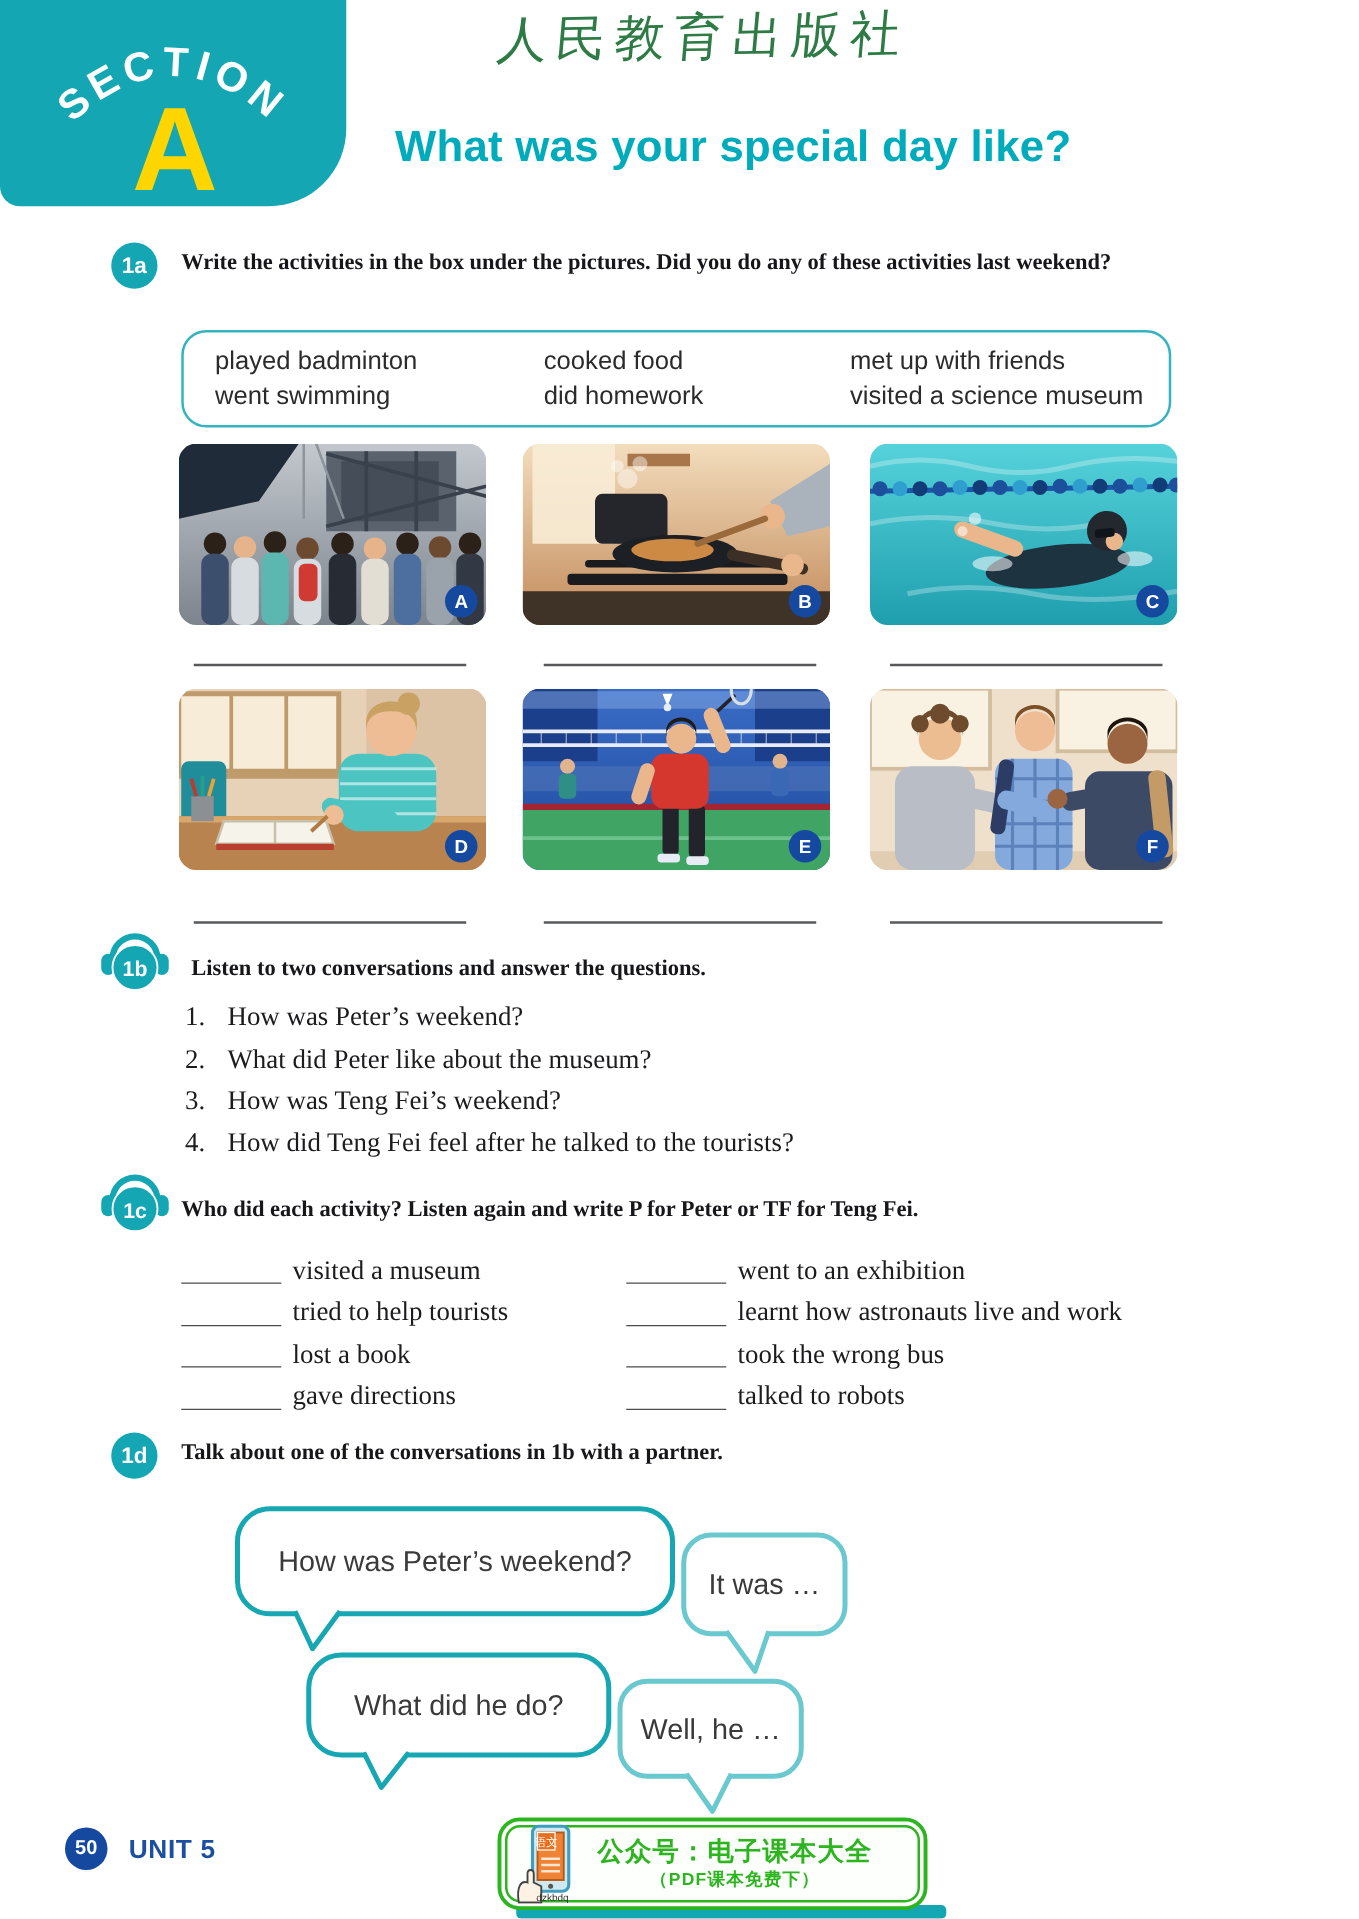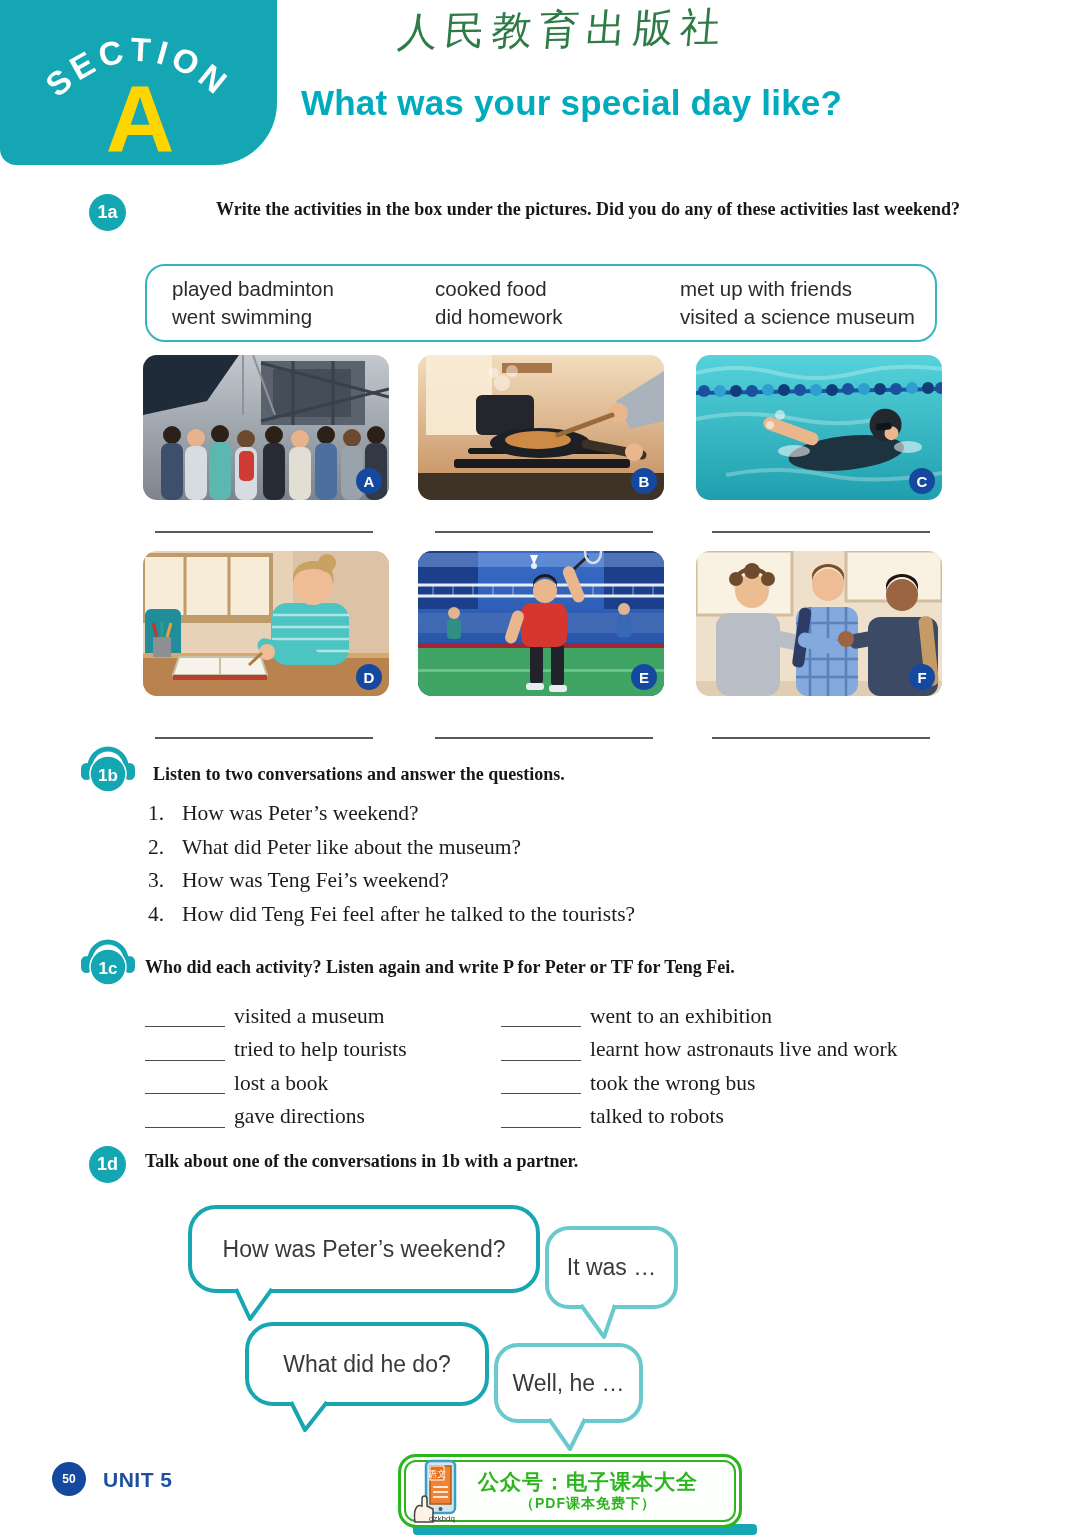--- a/index.html
+++ b/index.html
@@ -1,26 +1,26 @@
 <!DOCTYPE html>
 <html><head>
 <meta charset="utf-8">
 <style>
   html,body{margin:0;padding:0;background:#fff;}
   .page{position:relative;width:1087px;height:1535px;background:#fff;overflow:hidden;
         font-family:"Liberation Sans",sans-serif;}
-  .abs{position:absolute;text-align:right;}
+  .abs{position:absolute;}
 
   
   .section-badge{position:absolute;left:0;top:0;width:277px;height:165px;
     background:#14A7B3;border-radius:0 0 62px 16px;}
   .publisher-logo{position:absolute;left:398px;top:8px;font-size:40px;line-height:1.1;
     color:#2E7B46;letter-spacing:7px;font-family:"Liberation Serif",serif;
     transform:skewX(-6deg) rotate(-1deg);}
-  .page-title{position:absolute;left:300px;top:82px;margin:1px;font-size:35px;font-weight:bold;
+  .page-title{position:absolute;left:300px;top:82px;margin:16px;font-size:35px;font-weight:bold;
     color:#00ACBC;white-space:nowrap;letter-spacing:.2px;}
 
   
   .task-badge{width:37px;height:37px;border-radius:50%;background:#14A7B3;color:#fff;
     font-weight:bold;font-size:18px;display:flex;align-items:center;justify-content:center;}
   .instruction{font-family:"Liberation Serif",serif;font-weight:bold;font-size:18px;
     color:#17161a;line-height:1.5;margin:0;}
 
   
   .word-box{position:absolute;left:145px;top:264px;width:788px;height:74px;
@@ -49,21 +49,21 @@
 
   
   .bubble{position:absolute;box-sizing:border-box;background:#fff;display:flex;
     align-items:center;justify-content:center;font-size:23px;color:#3a3a3a;z-index:1;}
   .bubble.dark{border:4px solid #17A7B2;border-radius:28px;}
   .bubble.light{border:4px solid #6AC8CF;border-radius:24px;}
   .tail{position:absolute;z-index:2;}
 
   
   .page-num{position:absolute;left:52px;top:1462px;width:34px;height:34px;border-radius:50%;
-    background:#15499F;color:#fff;font-size:12px;font-weight:bold;
+    background:#15499F;color:#fff;font-size:16px;font-weight:bold;
     display:flex;align-items:center;justify-content:center;}
   .unit-label{position:absolute;left:103px;top:1468px;font-size:21px;font-weight:bold;
     color:#1D4FA0;letter-spacing:.5px;}
   .teal-strip{position:absolute;left:413px;top:1524px;width:344px;height:11px;
     background:#14A7B3;border-radius:4px;z-index:0;}
   .wm-badge{position:absolute;left:398px;top:1454px;width:344px;height:74px;z-index:1;
     box-sizing:border-box;background:#fdfffc;border:3px solid #2DB520;border-radius:18px;
     box-shadow:inset 0 0 0 3px #fff, inset 0 0 0 5px #2DB520;
     display:flex;align-items:center;padding:2px 24px 2px 10px;}
   .wm-text{flex:1;text-align:center;color:#2DB520;font-weight:bold;line-height:1.25;}

